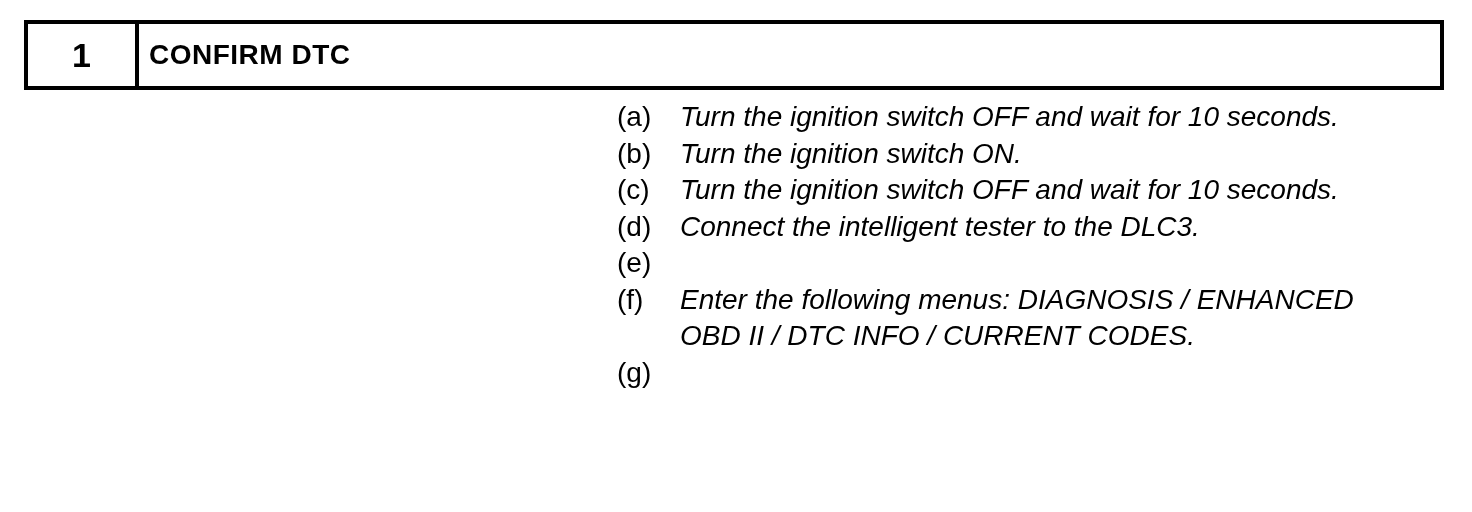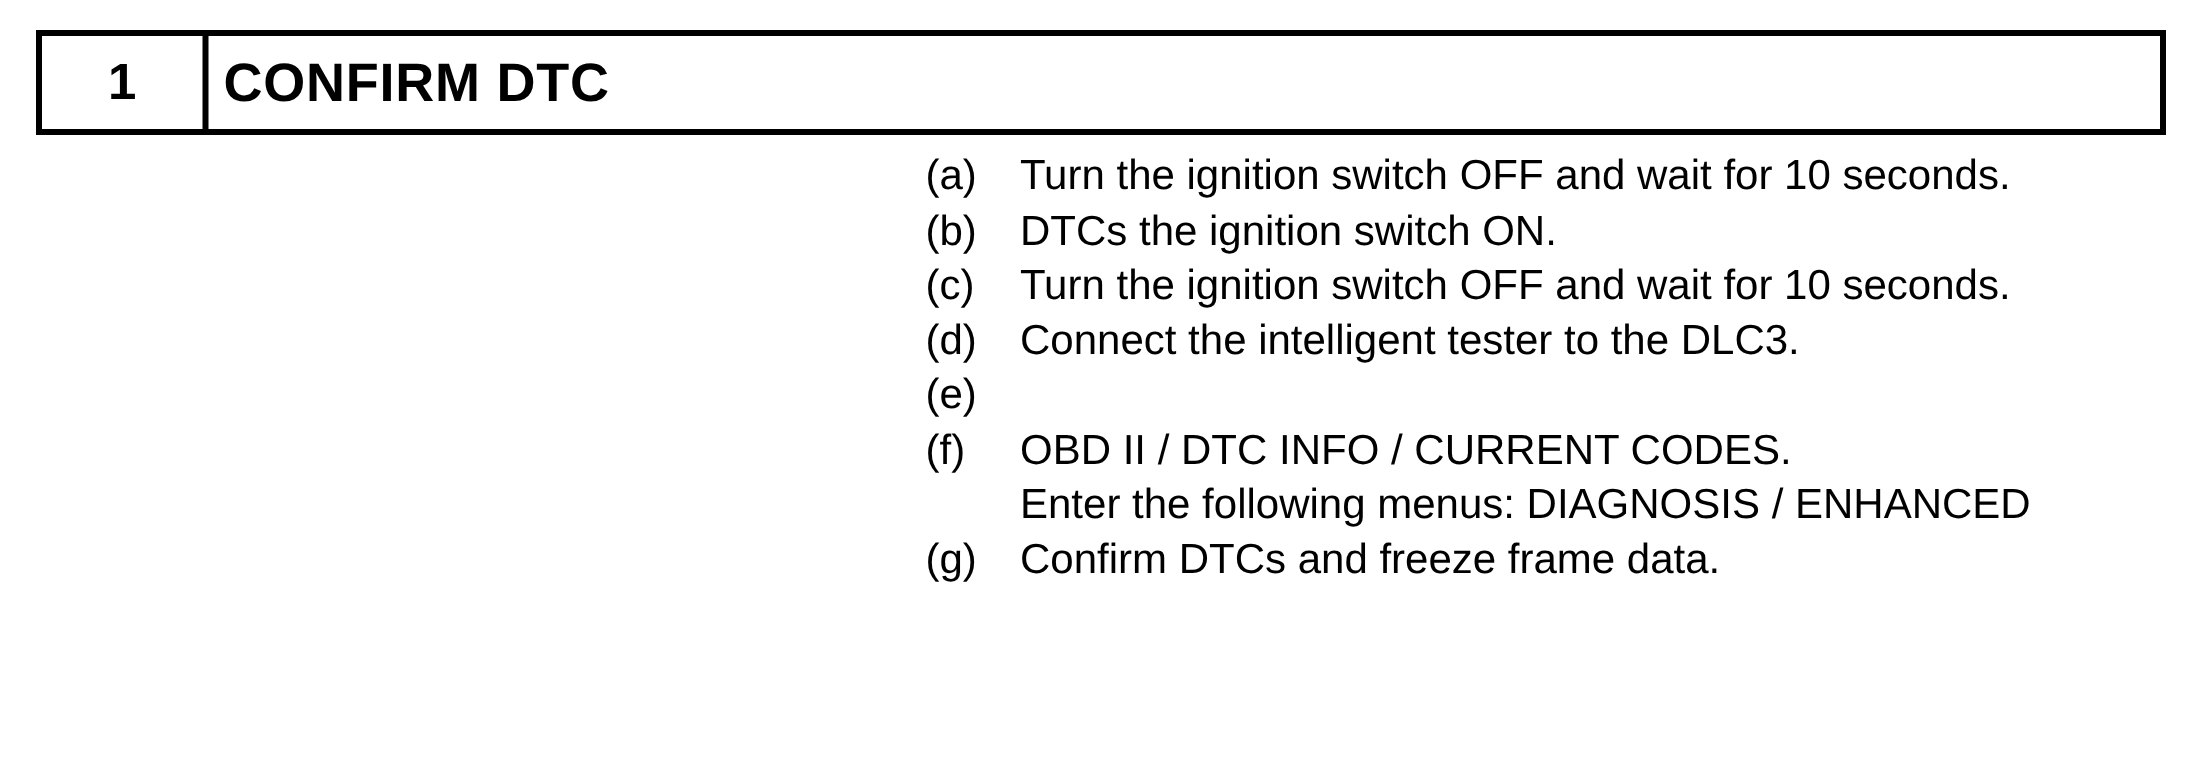--- a/index.html
+++ b/index.html
@@ -37,21 +37,21 @@
     justify-content: center;
     font-size: 34px;
     font-weight: bold;
     flex-shrink: 0;
   }
   .step-title-cell {
     flex: 1;
     display: flex;
     align-items: center;
     padding-left: 10px;
-    font-size: 36px;
+    font-size: 28px;
     font-weight: bold;
     letter-spacing: 0.5px;
     border-radius: 25px;
   }
 
   
   .procedure {
     position: absolute;
     left: 617px;
     top: 99px;
@@ -66,20 +66,21 @@
   .proc-marker {
     width: 63px;
     flex-shrink: 0;
     white-space: nowrap;
   }
   .proc-lines {
     flex: 1;
   }
   .proc-line {
     white-space: nowrap;
+    font-style: italic;
   }
 </style>
 </head>
 <body>
 
 <div class="step-header">
   <div class="step-number-cell">
     <span>1</span>
   </div>
   <div class="step-title-cell">
@@ -92,21 +93,21 @@
   <div class="proc-item">
     <span class="proc-marker">(a)</span>
     <div class="proc-lines">
       <div class="proc-line">Turn the ignition switch OFF and wait for 10 seconds.</div>
     </div>
   </div>
 
   <div class="proc-item">
     <span class="proc-marker">(b)</span>
     <div class="proc-lines">
-      <div class="proc-line">DTCs the ignition switch ON.</div>
+      <div class="proc-line">Turn the ignition switch ON.</div>
     </div>
   </div>
 
   <div class="proc-item">
     <span class="proc-marker">(c)</span>
     <div class="proc-lines">
       <div class="proc-line">Turn the ignition switch OFF and wait for 10 seconds.</div>
     </div>
   </div>
 
@@ -119,25 +120,24 @@
 
   <div class="proc-item">
     <span class="proc-marker">(e)</span>
     <div class="proc-lines">
     </div>
   </div>
 
   <div class="proc-item">
     <span class="proc-marker">(f)</span>
     <div class="proc-lines">
+      <div class="proc-line">Enter the following menus: DIAGNOSIS / ENHANCED</div>
       <div class="proc-line">OBD II / DTC INFO / CURRENT CODES.</div>
-      <div class="proc-line">Enter the following menus: DIAGNOSIS / ENHANCED</div>
     </div>
   </div>
 
   <div class="proc-item">
     <span class="proc-marker">(g)</span>
     <div class="proc-lines">
-      <div class="proc-line">Confirm DTCs and freeze frame data.</div>
     </div>
   </div>
 
 </div>
 
 </body></html>

